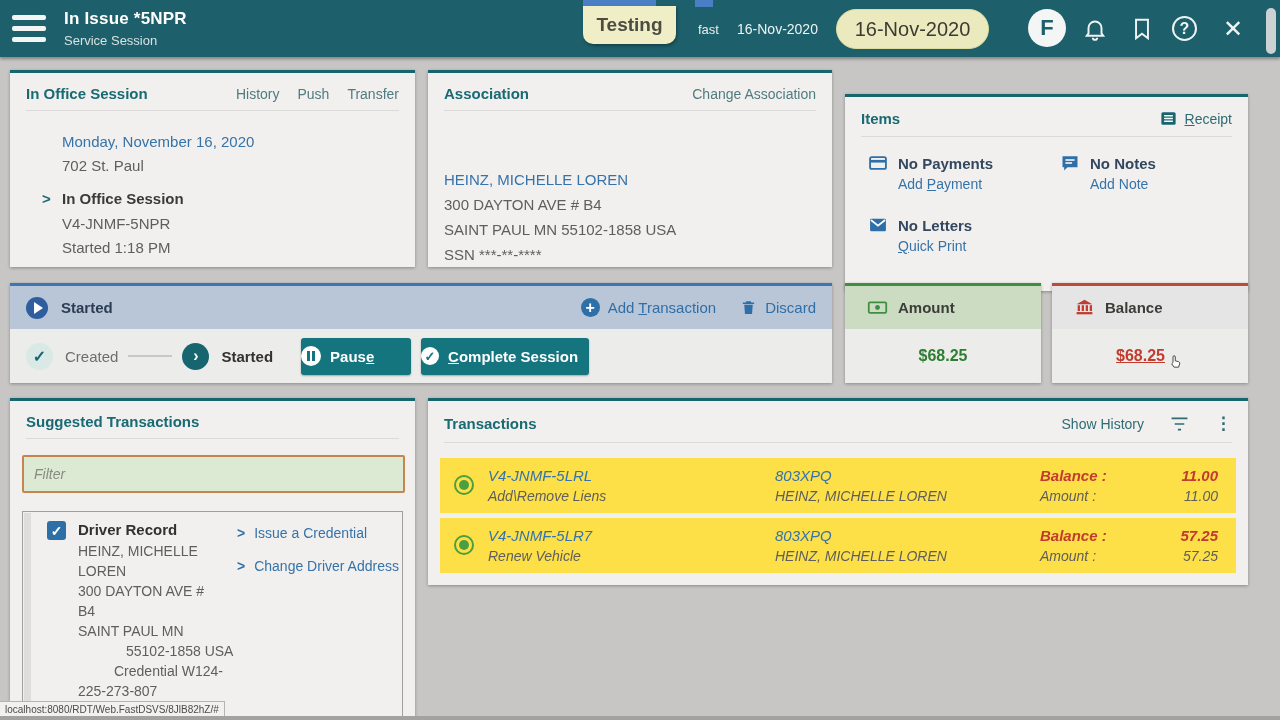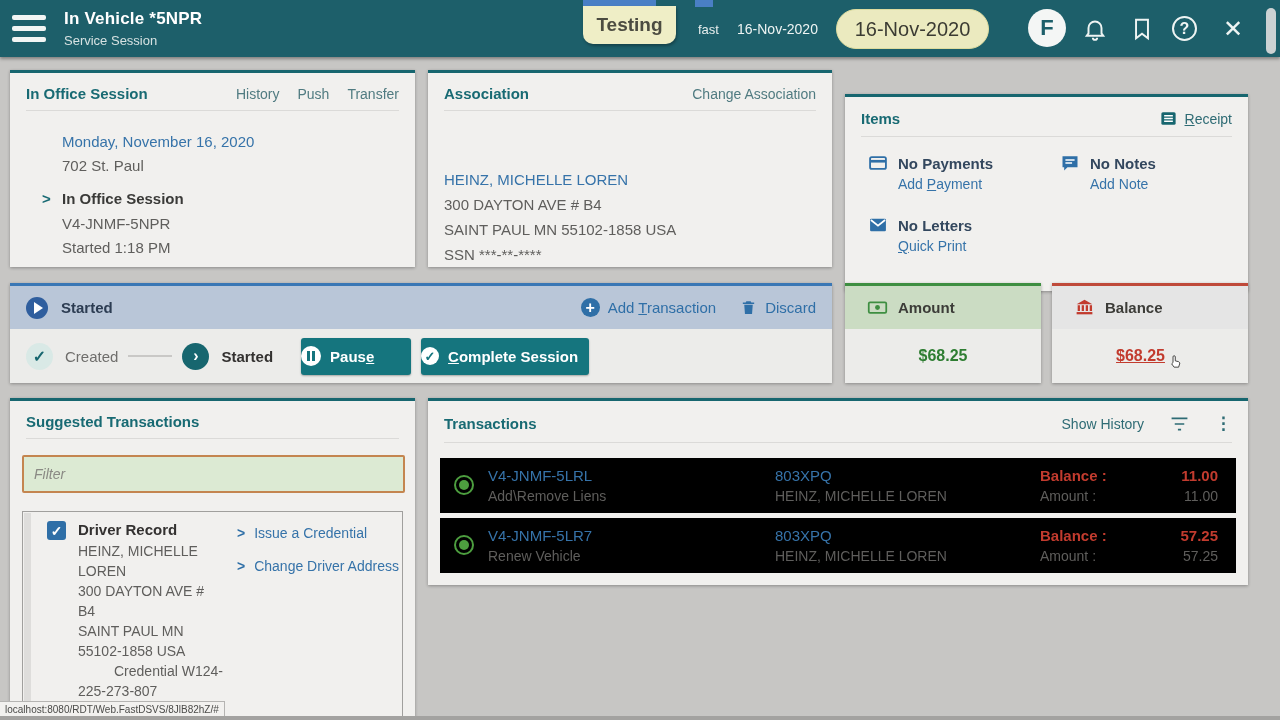--- a/index.html
+++ b/index.html
@@ -130,21 +130,21 @@
              color:#3673a9; font-size:14px; cursor:pointer; }
   .rec-chev { color:#2f6fa7; font-weight:bold; font-size:14px; }
 
   
   #tx-card { left:428px; top:398px; width:820px; height:187px; }
   #tx-head-right { display:flex; align-items:center; gap:26px; }
   #show-history { color:#2e6b74; font-size:14px; cursor:pointer; }
   .filter-ico { width:19px; height:16px; color:#2e6b74; cursor:pointer; }
   .filter-ico svg { width:100%; height:100%; }
   .kebab { color:#2e6b74; font-size:17px; font-weight:bold; cursor:pointer; letter-spacing:0; }
-  .tx-row { position:absolute; left:12px; width:796px; height:55px; background:#000000; cursor:pointer; }
+  .tx-row { position:absolute; left:12px; width:796px; height:55px; background:#fde047; cursor:pointer;font-style:italic; }
   .radio { position:absolute; left:14px; top:17px; width:20px; height:20px; border:2px solid #4d9e3f;
            border-radius:50%; display:flex; align-items:center; justify-content:center; }
   .radio i { width:10px; height:10px; border-radius:50%; background:#4d9e3f; }
   .tx-id   { position:absolute; left:48px; top:9px;  font-size:15px; }
   .tx-type { position:absolute; left:48px; top:30px; font-size:14px; }
   .tx-plate{ position:absolute; left:335px; top:9px;  font-size:15px; }
   .tx-name { position:absolute; left:335px; top:30px; font-size:14px; }
   .tx-ballbl { position:absolute; left:600px; top:9px;  font-size:15px; font-weight:bold; color:#c23b2e; }
   .tx-amtlbl { position:absolute; left:600px; top:30px; font-size:14px; color:#5f5e5c; }
   .tx-balval { position:absolute; right:18px; top:9px;  font-size:15px; font-weight:bold; color:#c23b2e; }
@@ -159,21 +159,21 @@
 </style>
 </head>
 <body>
 
 <div id="header">
   <div id="hamburger">
       <span></span>
       <span></span>
       <span></span>
     </div>
-  <div class="hd-title">In Vehicle *5NPR</div>
+  <div class="hd-title">In Issue *5NPR</div>
   <div class="hd-sub">Service Session</div>
   <div class="blue-strip" style="left:583px;width:73px;"></div>
   <div class="blue-strip" style="left:695px;width:18px;"></div>
   <div id="env-badge">Testing</div>
   <div class="hd-fast">fast</div>
   <div class="hd-date">16-Nov-2020</div>
   <button id="date-btn">16-Nov-2020</button>
   <div id="avatar">F</div>
   <div class="hd-ico" style="left:1082px;">
     <svg viewBox="0 0 24 24" fill="none" stroke="currentColor" stroke-width="1.8">
@@ -352,21 +352,21 @@
   <input id="filter-input" type="text" placeholder="Filter" style="">
   <div id="record-box">
     <div id="record-scroll"></div>
     <div class="chkbox">✓</div>
     <div id="record-title">Driver Record</div>
     <div class="rec-line" style="top:31px;">HEINZ, MICHELLE</div>
     <div class="rec-line" style="top:51px;">LOREN</div>
     <div class="rec-line" style="top:71px;">300 DAYTON AVE #</div>
     <div class="rec-line" style="top:91px;">B4</div>
     <div class="rec-line" style="top:111px;">SAINT PAUL MN</div>
-    <div class="rec-line" style="top:131px;">55102-1858 USA</div>
+    <div class="rec-line" style="top:131px;margin-left:48px;">55102-1858 USA</div>
     <div class="rec-line" style="top:151px;margin-left:36px;">Credential W124-</div>
     <div class="rec-line" style="top:171px;">225-273-807</div>
     <div class="rec-act" style="top:13px;">
       <span class="rec-chev">&gt;</span>
       <span>Issue a Credential</span>
     </div>
     <div class="rec-act" style="top:46px;">
       <span class="rec-chev">&gt;</span>
       <span>Change Driver Address</span>
     </div>

